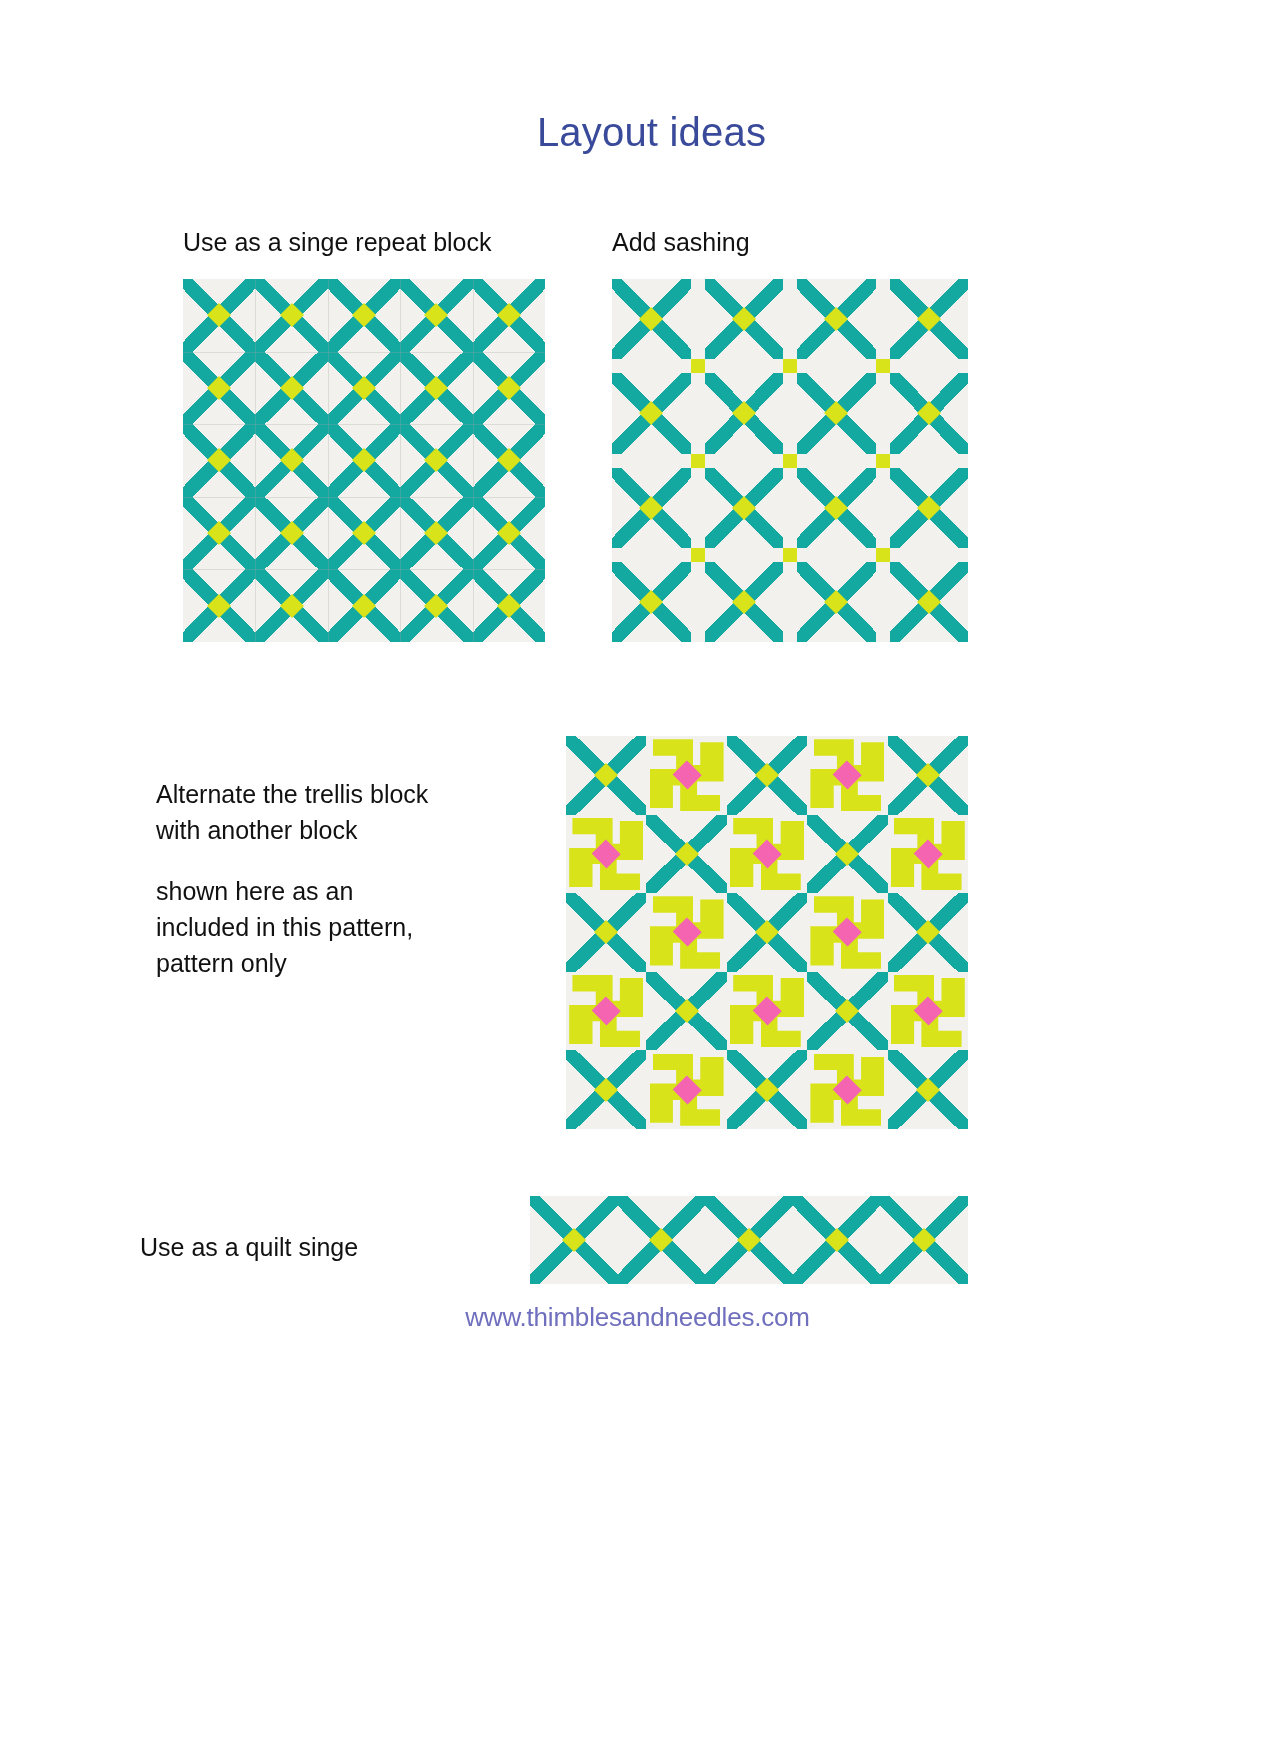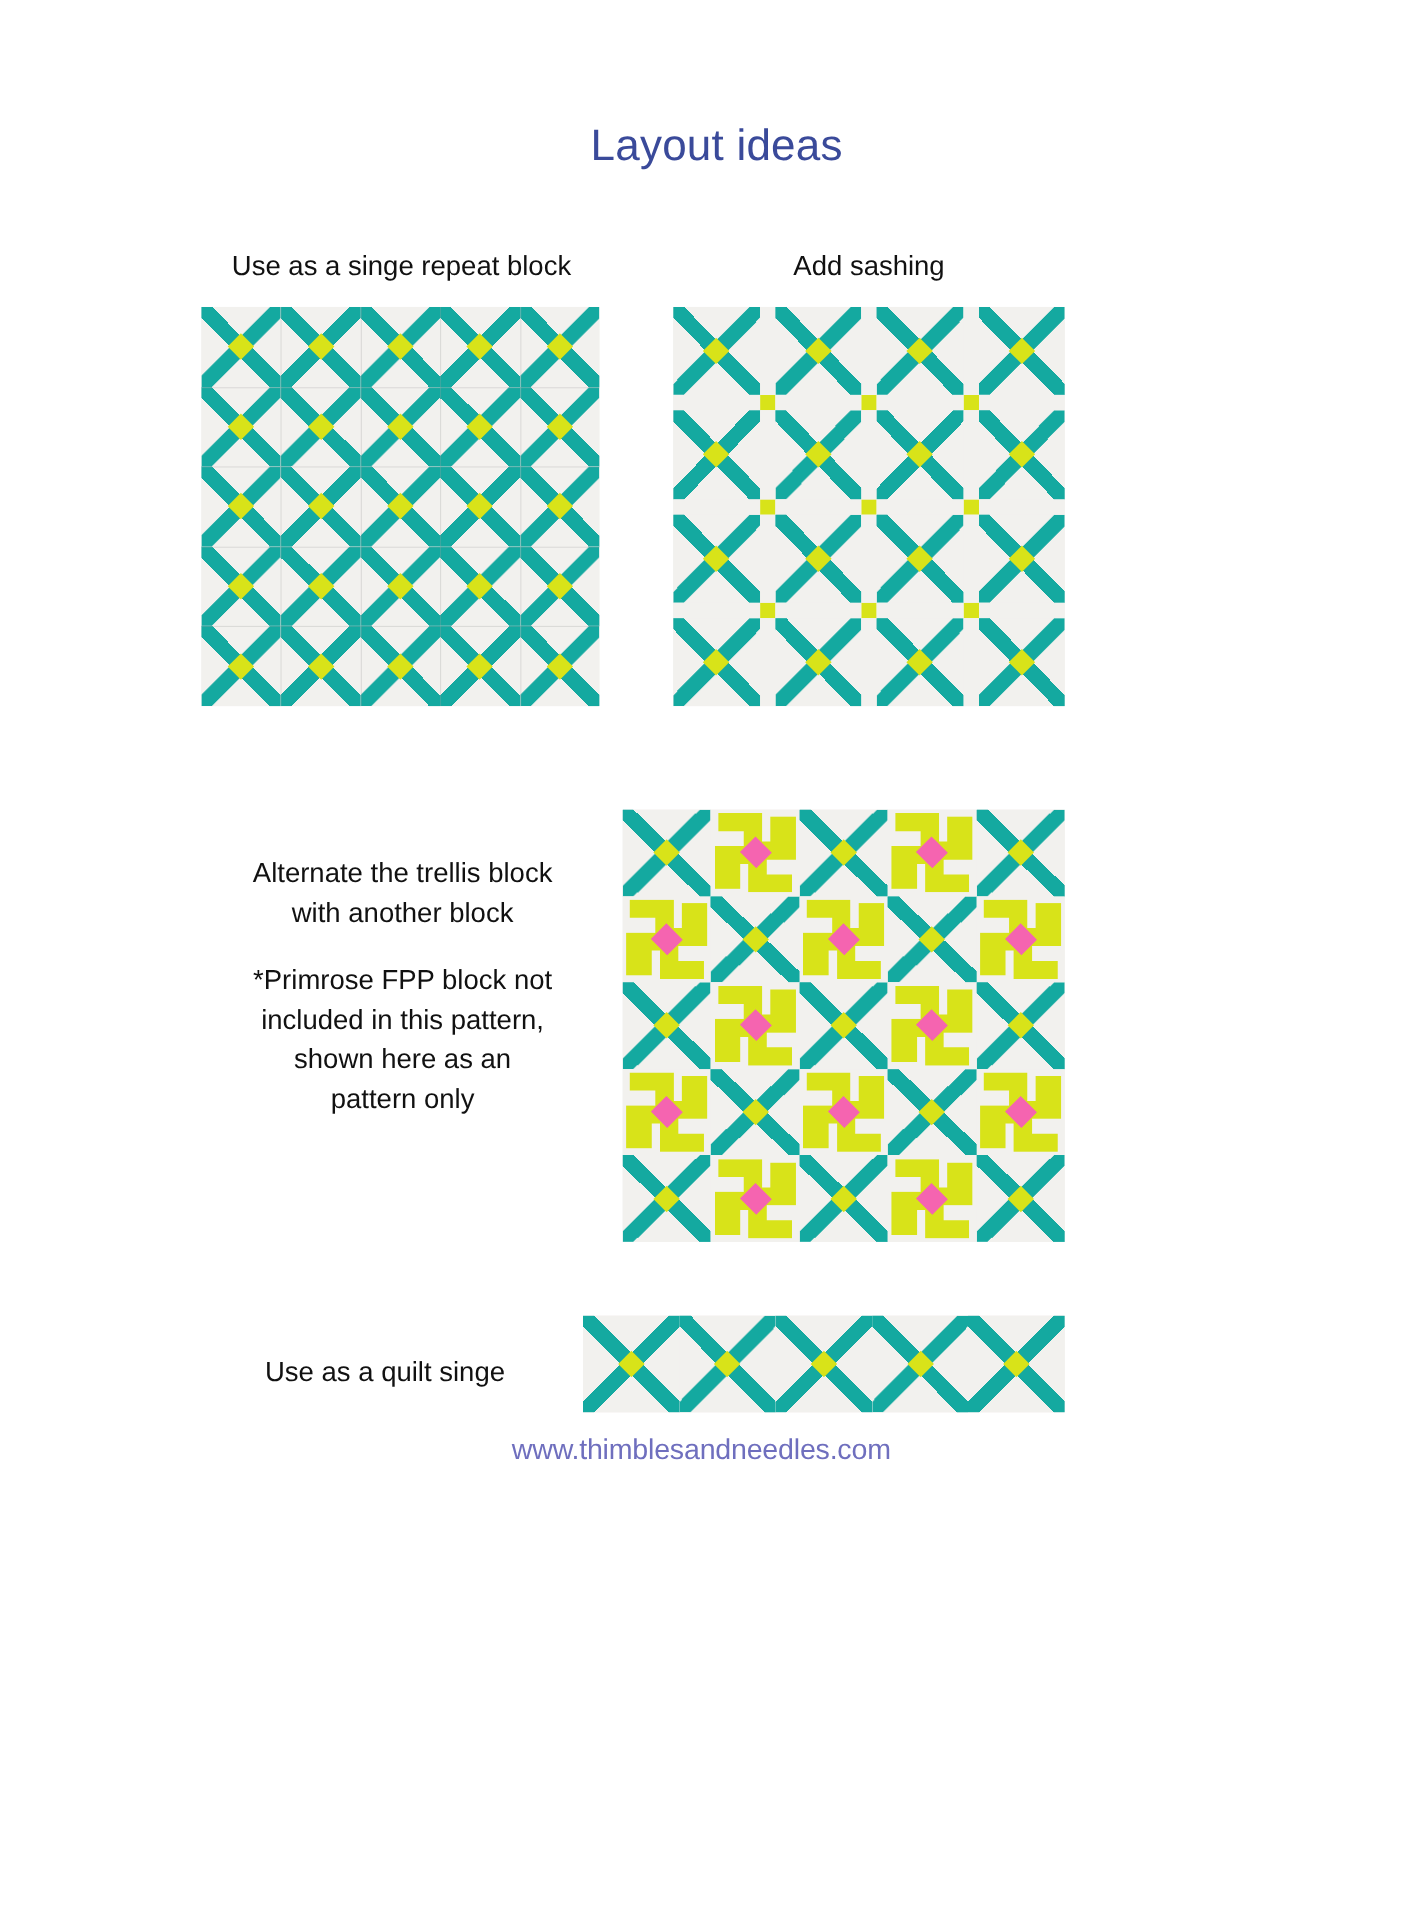--- a/index.html
+++ b/index.html
@@ -29,21 +29,20 @@
     letter-spacing: 0.2px;
     padding-left: 14px;
   }
 
   
   .caption {
     position: absolute;
     font-size: 25px;
     font-weight: 400;
     color: #111111;
-    text-align: center;
     line-height: 1.45;
   }
   #cap-single { top: 224px; left: 183px; width: 364px; }
   #cap-sashing { top: 224px; left: 612px; width: 356px; }
   #cap-alt {
     top: 776px;
     left: 156px;
     width: 420px;
   }
   #cap-border { top: 1229px; left: 140px; width: 420px; }
@@ -336,23 +335,22 @@
       <div class="cell x-cell">
         <div class="diamond"></div>
       </div>
     </div>
 </div>
 
 <div class="caption" id="cap-alt">
   <div>Alternate the trellis block</div>
   <div>with another block</div>
   <div class="cap-gap"></div>
-  <div>*Primrose FPP block not</div>
+  <div>shown here as an</div>
   <div>included in this pattern,</div>
-  <div>shown here as an</div>
   <div>pattern only</div>
 </div>
 
 <div class="quilt" id="quilt-alt">
   <div class="grid" id="grid-alt" style="grid-template-columns: repeat(5, 1fr); grid-template-rows: repeat(5, 1fr);">
       <div class="cell x-cell">
         <div class="diamond"></div>
       </div>
       <div class="cell flower">
         <div class="petal tl"></div>

